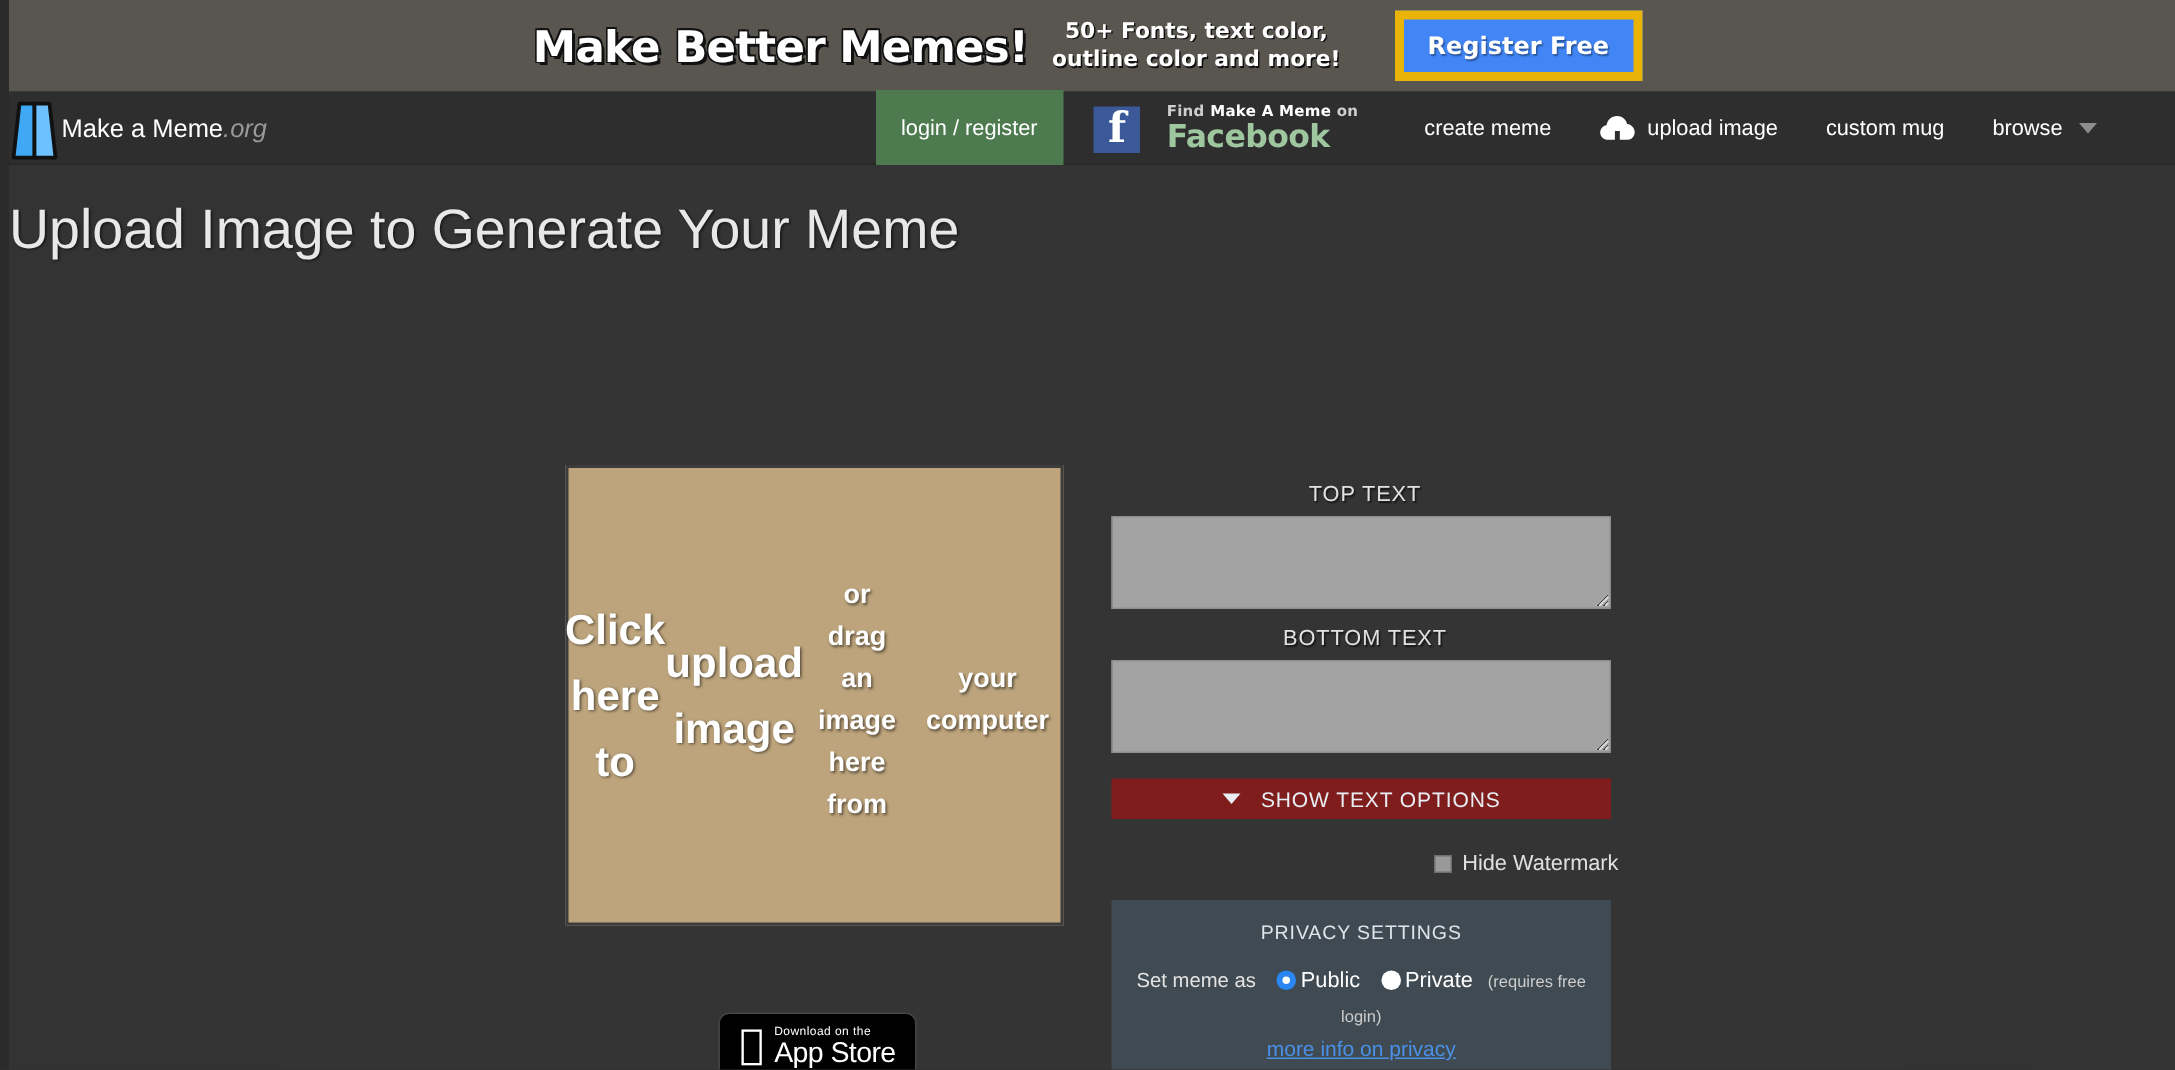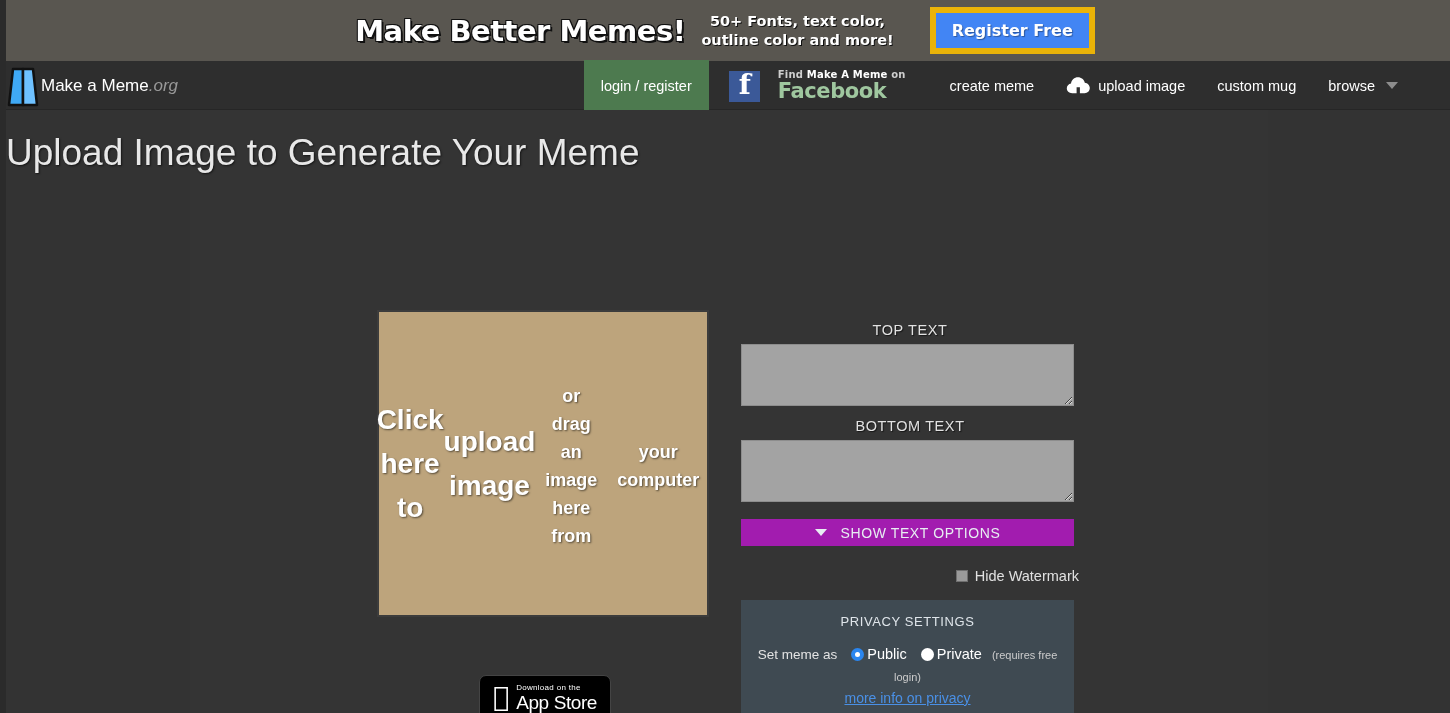--- a/index.html
+++ b/index.html
@@ -199,21 +199,21 @@
     text-shadow: 1px 1px 1px rgba(0,0,0,.6);
   }
   .ta {
     display: block; width: 333px; height: 62px;
     background: #a3a3a3; border: 1px solid #8d8d8d;
     resize: vertical; outline: none;
     font-family: "Liberation Sans", sans-serif; font-size: 14px;
     color: #222; padding: 5px 7px;
   }
   .opt-bar {
-    width: 333px; height: 27px; background: #a21caf;
+    width: 333px; height: 27px; background: #7f1d1d;
     color: #e7edf2; font-size: 14px; letter-spacing: .6px;
     display: flex; align-items: center; justify-content: center; gap: 14px;
     cursor: pointer; margin-top: 17px;
     font-family: "Liberation Sans", sans-serif;
   }
   .chev {
     width: 0; height: 0; border-left: 6px solid transparent;
     border-right: 6px solid transparent; border-top: 7px solid #e7edf2;
   }
   .watermark-row {

